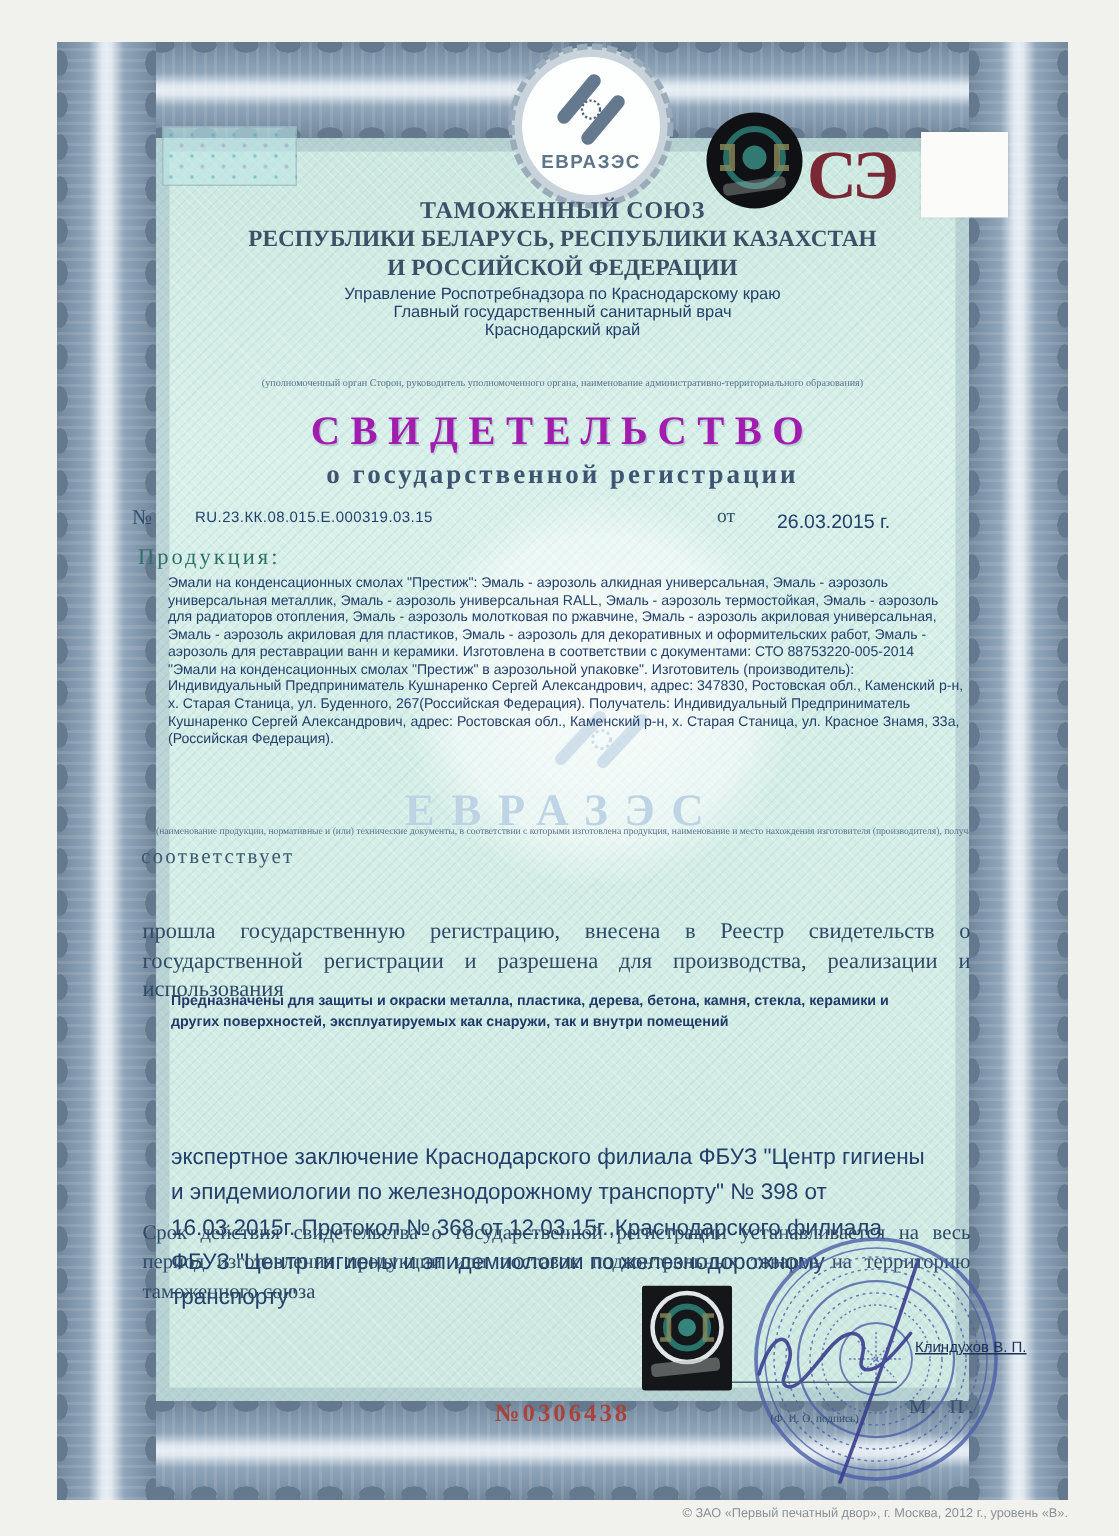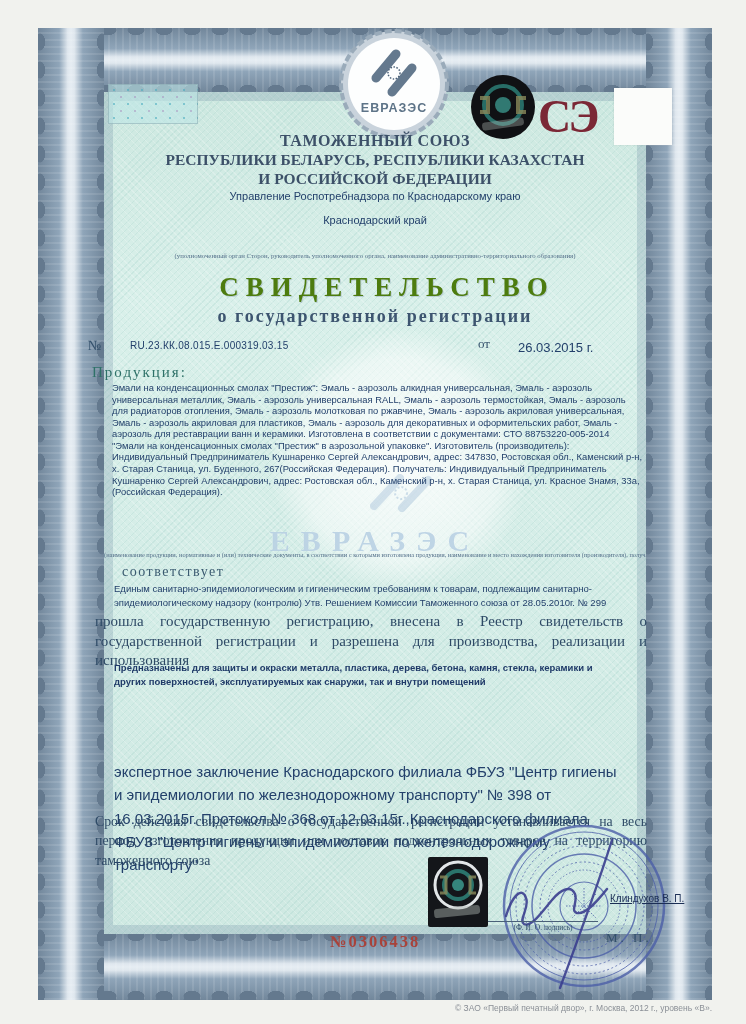--- a/index.html
+++ b/index.html
@@ -39,41 +39,41 @@
   .ctr{left:104px;width:542px;text-align:center;}
   .cap{font-size:7px;color:#55708a;letter-spacing:0;white-space:nowrap;overflow:hidden;}
   
   .h-union{top:132px;font-size:16px;font-weight:bold;color:#3c5068;letter-spacing:.5px;}
   .h-union2{top:151px;font-size:15.5px;font-weight:bold;color:#3c5068;}
   .h-union3{top:170px;font-size:15.5px;font-weight:bold;color:#3c5068;}
   .h-auth1{top:190px;font-size:11px;}
   .h-auth2{top:202px;font-size:11px;}
   .h-auth3{top:214px;font-size:11px;}
   .h-cap{top:252px;font-size:6.8px;}
-  .t-main{top:272px;font-size:27px;font-weight:bold;letter-spacing:7px;color:#4d7c0f;
-          text-shadow:1px 1px 0 rgba(125,145,165,.35);margin-left:12px;}
+  .t-main{top:272px;font-size:27px;font-weight:bold;letter-spacing:7px;color:#a21caf;
+          text-shadow:1px 1px 0 rgba(125,145,165,.35);}
   .t-sub{top:306px;font-size:18px;font-weight:bold;letter-spacing:2px;color:#3d5570;}
   .reg-no-label{left:88px;top:338px;font-size:14px;}
   .reg-no{left:130px;top:340px;font-size:10px;letter-spacing:.3px;}
   .reg-from{left:478px;top:336px;font-size:13px;}
   .reg-date{left:518px;top:340px;font-size:13px;}
   .prod-label{left:92px;top:364px;font-size:15px;color:#2e7168;letter-spacing:2px;}
   .prod-desc{left:112px;top:382px;width:532px;font-size:9.4px;line-height:1.23;text-align:left;}
   .prod-cap{top:551px;font-size:6.4px;}
-  .conf-label{left:94px;top:564px;font-size:14px;letter-spacing:1.5px;color:#3a5a70;margin-left:28px;}
+  .conf-label{left:94px;top:564px;font-size:14px;letter-spacing:1.5px;color:#3a5a70;}
   .conf-text{left:114px;top:582px;width:508px;font-size:9.5px;line-height:1.45;}
   .stmt{left:95px;top:612px;width:552px;font-size:15px;line-height:1.3;text-align:justify;color:#2e4a66;}
   .usage{left:114px;top:661px;width:480px;font-size:9.5px;line-height:1.5;font-weight:bold;color:#1f3a68;}
   .basis{left:95px;top:694px;width:552px;font-size:15px;line-height:1.45;text-align:justify;color:#2e4a66;}
   .docs{left:114px;top:760px;width:505px;font-size:15px;line-height:1.55;}
   .validity{left:95px;top:812px;width:552px;font-size:13.8px;line-height:1.4;text-align:justify;color:#2e4a66;}
   .sign-cap{left:98px;top:880px;width:272px;font-size:12.5px;line-height:1.3;text-align:justify;color:#33506b;}
   .signer{left:610px;top:893px;font-size:10px;color:#1c2f55;text-decoration:underline;}
   .fio-cap{left:488px;top:921px;width:110px;border-top:1px solid #4a6078;font-size:7.5px;
-           text-align:center;padding-top:1px;color:#33506b;}
+           text-align:center;padding-top:19px;color:#33506b;}
   .form-no{left:104px;width:542px;top:932px;text-align:center;font-size:16.5px;letter-spacing:2px;
            color:#a8423a;font-weight:bold;}
   .mp{left:606px;top:930px;font-size:13px;letter-spacing:3px;color:#33506b;}
   .copyright{right:34px;top:1003px;font-size:8.5px;color:#8a8f96;}
   
   .sec-patch{left:108px;top:84px;width:88px;height:38px;border:1px solid rgba(120,150,160,.4);
     background-image:
       radial-gradient(circle 3px at 5px 5px, rgba(70,170,190,.55) 40%, rgba(0,0,0,0) 45%),
       radial-gradient(circle 3px at 12px 12px, rgba(160,120,180,.4) 40%, rgba(0,0,0,0) 45%);
     background-size:14px 14px;background-color:rgba(190,230,230,.6);}
@@ -131,37 +131,37 @@
     <rect x="12" y="46" width="42" height="8" rx="3" fill="#b9c2bd" opacity=".35" transform="rotate(-8 33 50)"></rect>
   </svg>
 
   <div class="abs se-mark serif">СЭ</div>
   <div class="abs white-box"></div>
 
   <div class="abs ctr serif h-union">ТАМОЖЕННЫЙ СОЮЗ</div>
   <div class="abs ctr serif h-union2">РЕСПУБЛИКИ БЕЛАРУСЬ, РЕСПУБЛИКИ КАЗАХСТАН</div>
   <div class="abs ctr serif h-union3">И РОССИЙСКОЙ ФЕДЕРАЦИИ</div>
   <div class="abs ctr sans h-auth1">Управление Роспотребнадзора по Краснодарскому краю</div>
+  <div class="abs ctr sans h-auth2">Главный государственный санитарный врач</div>
   <div class="abs ctr sans h-auth3">Краснодарский край</div>
   <div class="abs ctr serif cap h-cap">(уполномоченный орган Сторон, руководитель уполномоченного органа, наименование административно-территориального образования)</div>
 
   <div class="abs ctr serif t-main">СВИДЕТЕЛЬСТВО</div>
   <div class="abs ctr serif t-sub">о государственной регистрации</div>
 
   <div class="abs serif reg-no-label">№</div>
   <div class="abs sans reg-no">RU.23.КК.08.015.Е.000319.03.15</div>
   <div class="abs serif reg-from">от</div>
   <div class="abs sans reg-date">26.03.2015 г.</div>
 
   <div class="abs serif prod-label">Продукция:</div>
   <div class="abs sans prod-desc">Эмали на конденсационных смолах "Престиж": Эмаль - аэрозоль алкидная универсальная, Эмаль - аэрозоль универсальная металлик, Эмаль - аэрозоль универсальная RALL, Эмаль - аэрозоль термостойкая, Эмаль - аэрозоль для радиаторов отопления, Эмаль - аэрозоль молотковая по ржавчине, Эмаль - аэрозоль акриловая универсальная, Эмаль - аэрозоль акриловая для пластиков, Эмаль - аэрозоль для декоративных и оформительских работ, Эмаль - аэрозоль для реставрации ванн и керамики. Изготовлена в соответствии с документами: СТО 88753220-005-2014 "Эмали на конденсационных смолах "Престиж" в аэрозольной упаковке". Изготовитель (производитель): Индивидуальный Предприниматель Кушнаренко Сергей Александрович, адрес: 347830, Ростовская обл., Каменский р-н, х. Старая Станица, ул. Буденного, 267(Российская Федерация).  Получатель: Индивидуальный Предприниматель Кушнаренко Сергей Александрович, адрес: Ростовская обл., Каменский р-н, х. Старая Станица, ул. Красное Знамя, 33а,(Российская Федерация).</div>
   <div class="abs ctr serif cap prod-cap">(наименование продукции, нормативные и (или) технические документы, в соответствии с которыми изготовлена продукция, наименование и место нахождения изготовителя (производителя), получателя)</div>
 
   <div class="abs serif conf-label">соответствует</div>
-  <div class="abs sans conf-text">Единым санитарно-эпидемиологическим и гигиеническим требованиям к товарам, подлежащим санитарно-эпидемиологическому надзору (контролю) Утв. Решением Комиссии Таможенного союза от 28.05.2010г. № 299</div>
 
   <div class="abs sans usage">Предназначены для защиты и окраски металла, пластика, дерева, бетона, камня, стекла, керамики и других поверхностей, эксплуатируемых как снаружи, так и внутри помещений</div>
   <div class="abs serif stmt">прошла государственную регистрацию, внесена в Реестр свидетельств о государственной регистрации и разрешена для производства, реализации и использования</div>
 
   <div class="abs sans docs">экспертное заключение Краснодарского филиала ФБУЗ "Центр гигиены и эпидемиологии по железнодорожному транспорту" № 398 от 16.03.2015г. Протокол № 368 от 12.03.15г.,Краснодарского филиала ФБУЗ "Центр гигиены и эпидемиологии по железнодорожному транспорту"</div>
 
   <div class="abs serif validity">Срок действия свидетельства о государственной регистрации устанавливается на весь период изготовления продукции или поставок подконтрольных товаров на территорию таможенного союза</div>
 
   <svg class="abs" style="left:500px;top:822px;opacity:.8;" width="168" height="168" viewBox="0 0 168 168">
     <g fill="none" stroke="#4c5fa8">

